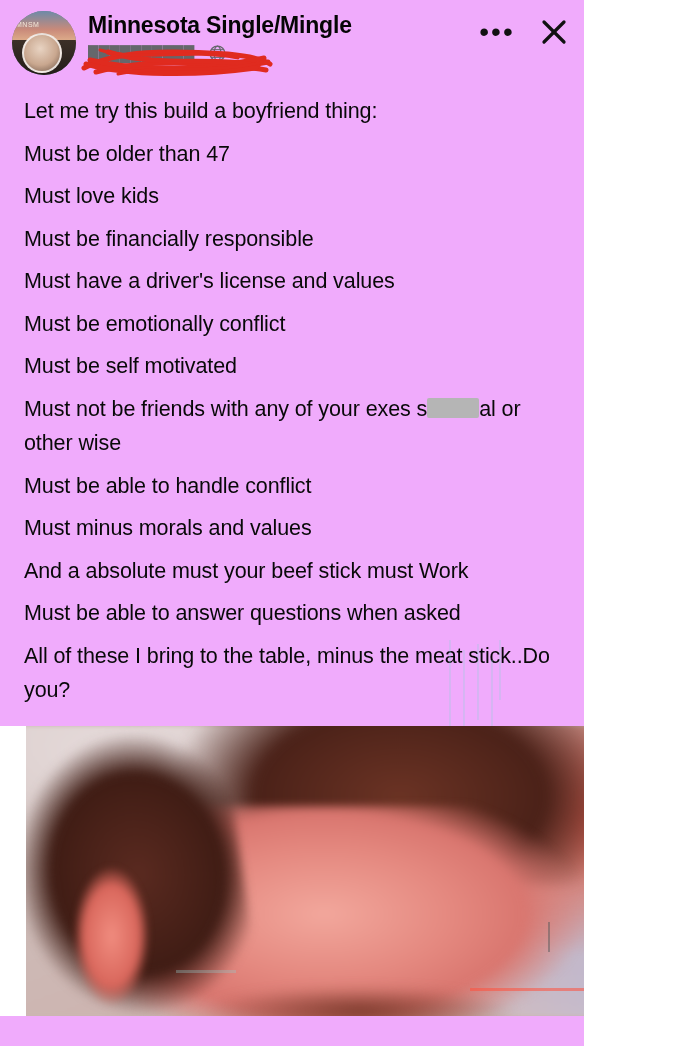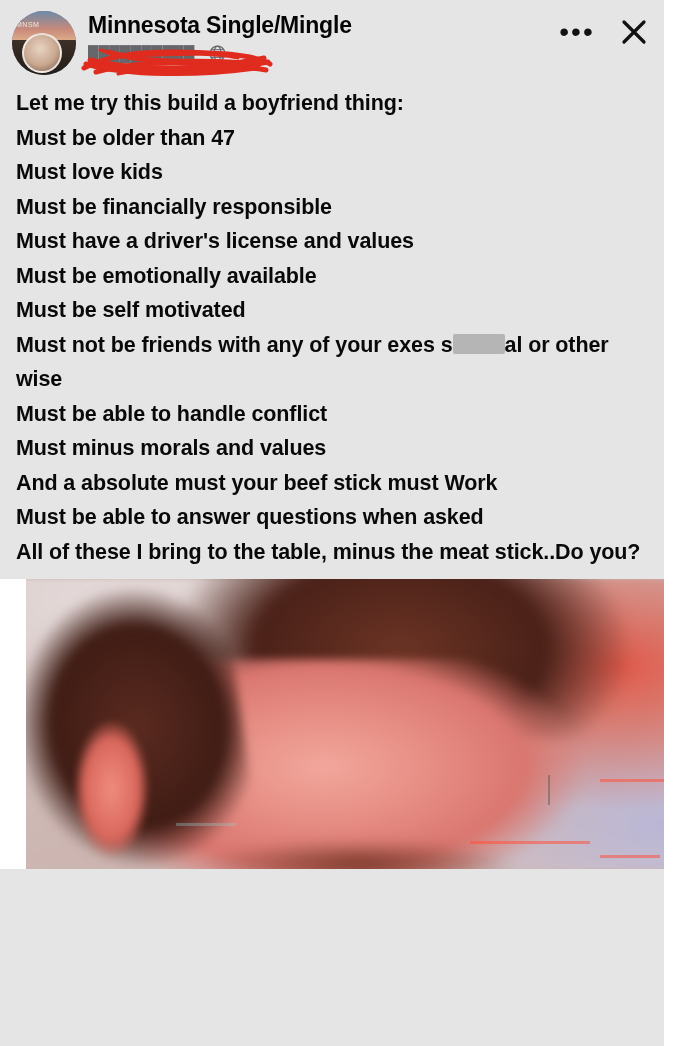--- a/index.html
+++ b/index.html
@@ -5,23 +5,23 @@
   * { box-sizing: border-box; margin: 0; padding: 0; }
   html, body {
     width: 700px;
     height: 1046px;
     background: #ffffff;
     font-family: "Liberation Sans", sans-serif;
     overflow: hidden;
   }
   .screen {
     position: relative;
-    width: 664px;
+    width: 584px;
     height: 1046px;
-    background: #e5e5e5;
+    background: #f0abfc;
     overflow: hidden;
   }
 
   
   .post-header {
     position: relative;
     display: flex;
     align-items: flex-start;
     padding: 8px 12px 4px 12px;
     height: 82px;
@@ -123,21 +123,21 @@
   }
 
   
   .post-body {
     padding: 4px 14px 10px 16px;
     font-size: 21.5px;
     line-height: 34.5px;
     color: #090909;
     letter-spacing: -.1px;
   }
-  .post-body p { margin: 0; font-weight: bold; }
+  .post-body p { margin: 8px; }
   .redact-box {
     display: inline-block;
     background: #b5b5b5;
     border-radius: 2px;
     vertical-align: middle;
     position: relative;
     top: -2px;
   }
   .redact-sm { width: 34px; height: 20px; }
   .redact-md { width: 52px; height: 20px; }
@@ -277,21 +277,21 @@
   </div>
 
   <div class="post-body">
     <p>Let me try this build a boyfriend thing:</p>
     <p>Must be older than 47</p>
     <p>Must love kids</p>
     <p>Must be financially responsible</p>
 
 
     <p>Must have a driver's license and values</p>
-    <p>Must be emotionally available</p>
+    <p>Must be emotionally conflict</p>
     <p>Must be self motivated</p>
 
     <p>
       <span>Must not be friends with any of your exes s</span><span class="redact-box redact-md"></span><span>al or other wise</span>
     </p>
 
     <p>Must be able to handle conflict</p>
     <p>Must minus morals and values</p>
     <p>And a absolute must your beef stick must Work</p>
     <p>Must be able to answer questions when asked</p>

